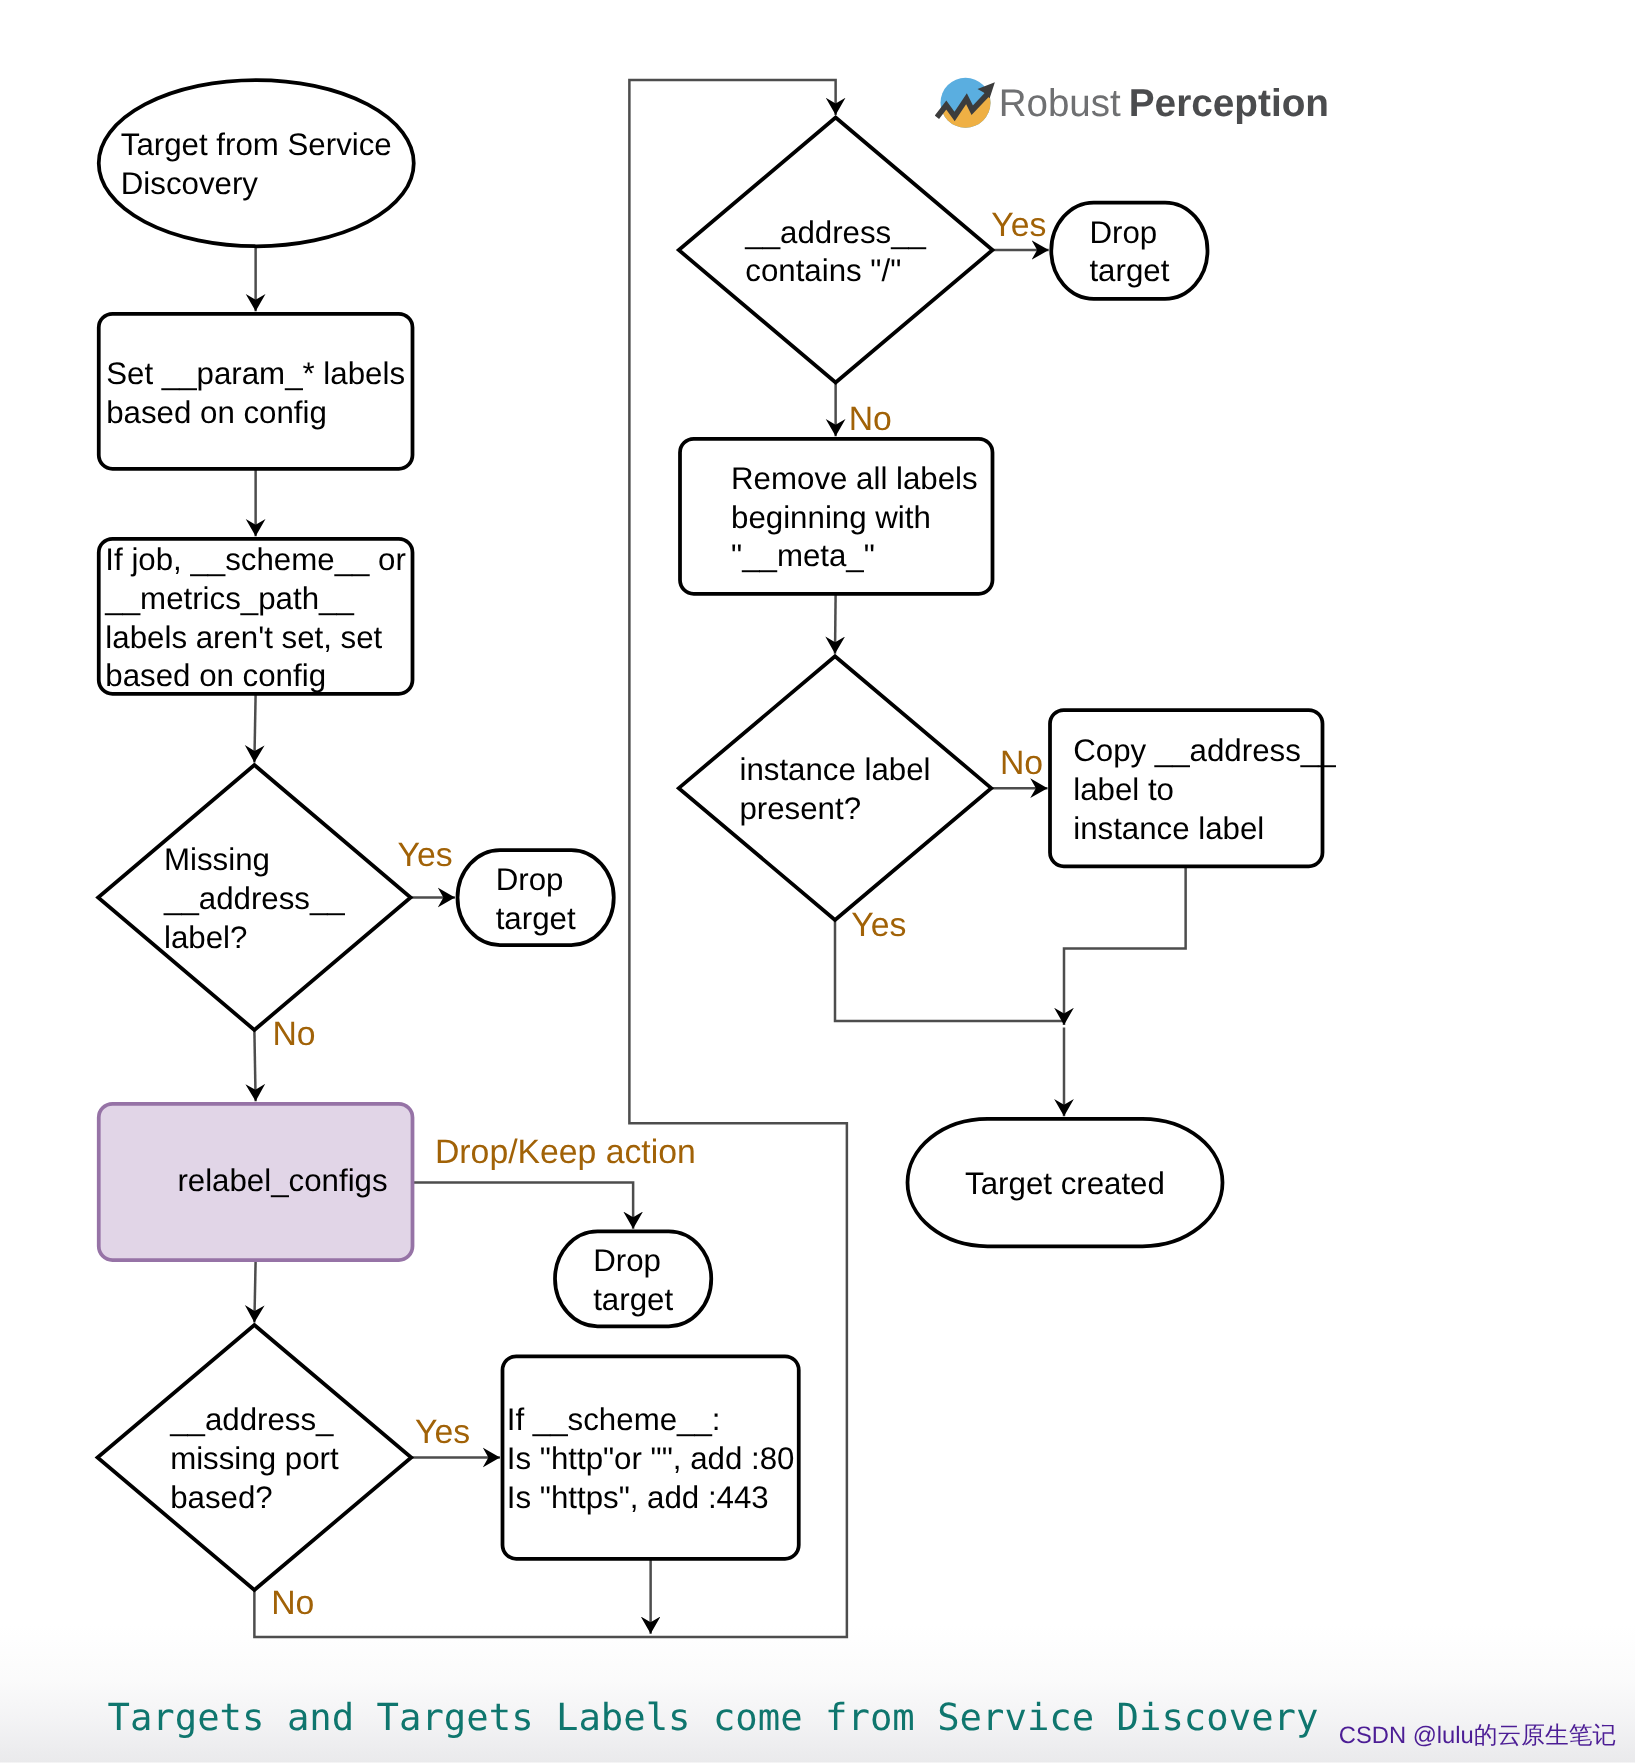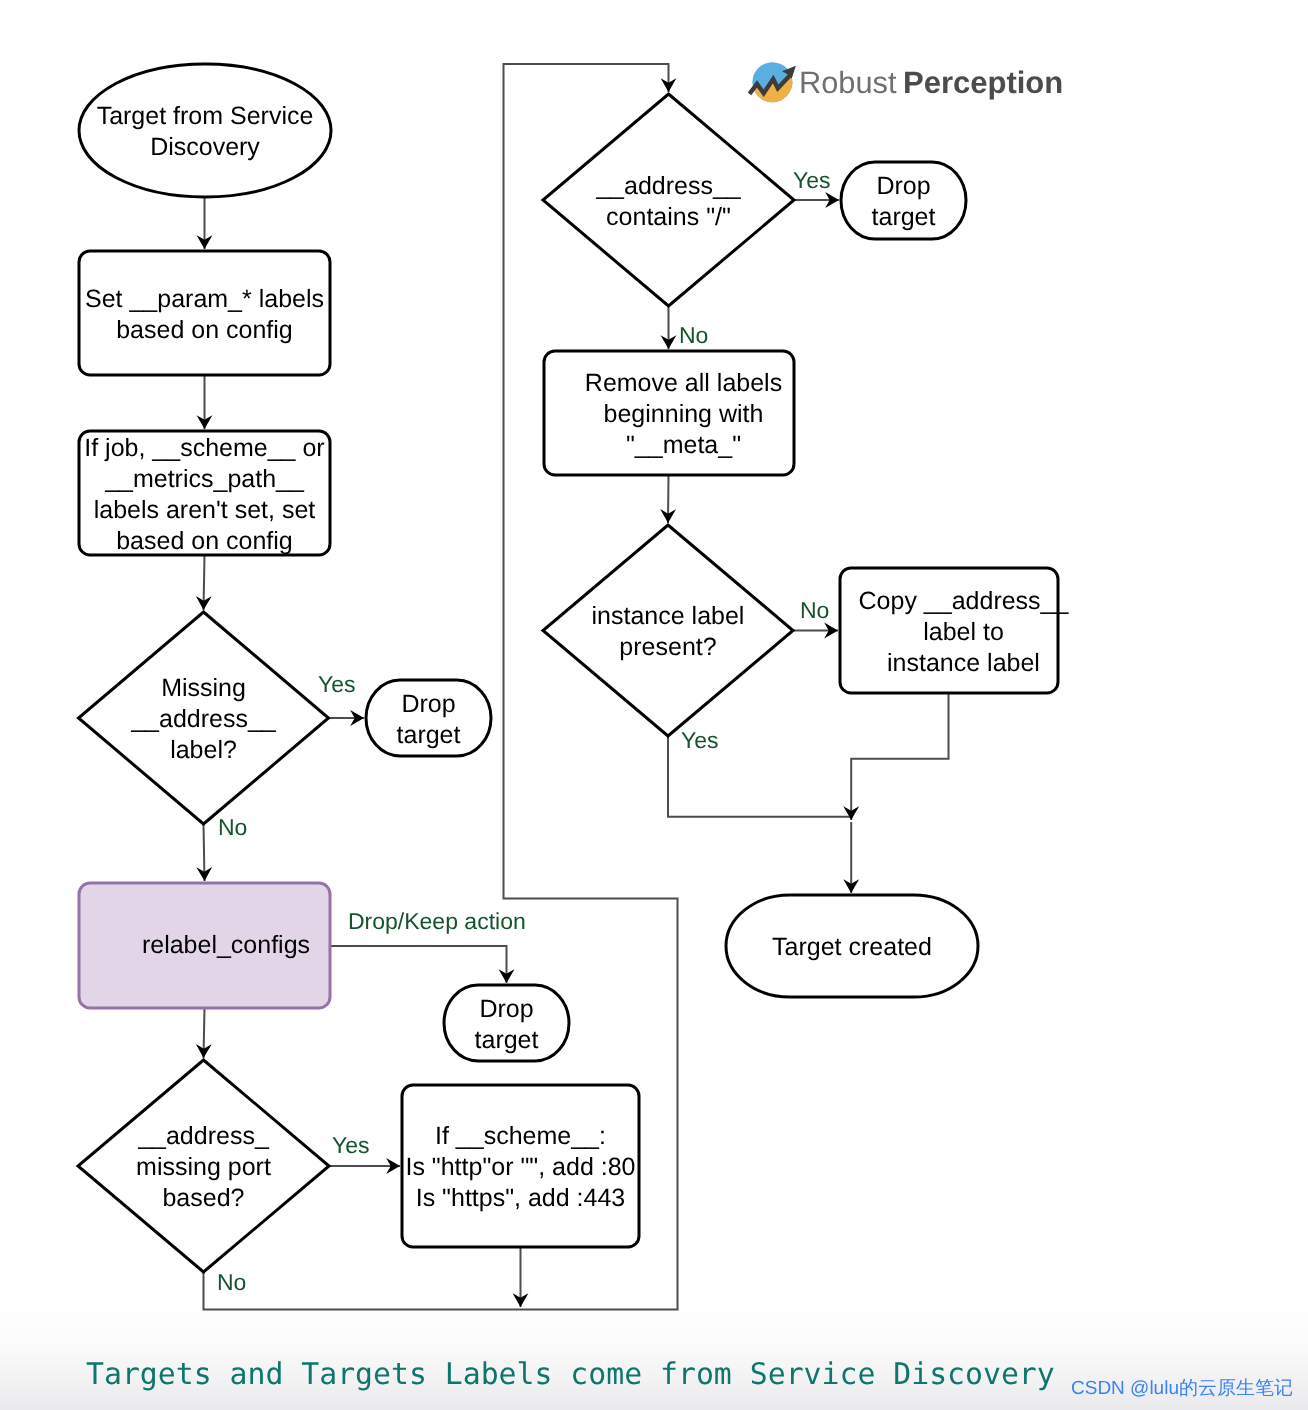--- a/index.html
+++ b/index.html
@@ -13,41 +13,40 @@
   }
   #page{position:relative;width:1308px;height:1410px;background:#fff;}
   #bgfade{position:absolute;left:0;top:1300px;width:1308px;height:110px;
     background:linear-gradient(to bottom,rgba(241,241,242,0) 0%,rgba(241,241,242,0.30) 40%,rgba(239,239,241,0.75) 70%,rgba(236,236,238,1) 92%,rgba(234,234,236,1) 100%);}
   svg#flow{position:absolute;left:0;top:0;width:1308px;height:1410px;}
   .node-text{
     position:absolute;
     transform:translateZ(0);
     font-family:"Liberation Sans",sans-serif;
     font-size:25px;line-height:31px;color:#000;
-    text-align:center;
     display:flex;align-items:center;justify-content:center;
     white-space:pre;
     padding-top:3px;box-sizing:border-box;
     pointer-events:none;
   }
   .edge-label{
     position:absolute;
     transform:translateZ(0);font-family:"Liberation Sans",sans-serif;
-    font-size:23px;line-height:29px;color:#14532d;white-space:pre;
+    font-size:27px;line-height:29px;color:#a16207;white-space:pre;
   }
   #caption{
     position:absolute;left:86px;top:1357px;
     font-family:"DejaVu Sans Mono",monospace;
     font-size:29.8px;color:#0f766e;letter-spacing:0px;white-space:pre;
     transform:translateZ(0);
   }
   #watermark{
     position:absolute;left:1071px;top:1375px;
     font-family:"Liberation Sans",sans-serif;
-    font-size:19px;color:#3b82f6;white-space:pre;
+    font-size:19px;color:#4c1d95;white-space:pre;
     transform:translateZ(0);
   }
   #logo{position:absolute;left:748px;top:52px;width:320px;height:56px;transform:translateZ(0);}
 </style>
 </head>
 <body>
 
 <div id="page">
   <div id="bgfade"></div>
   <svg id="flow" viewBox="0 0 1308 1410">

